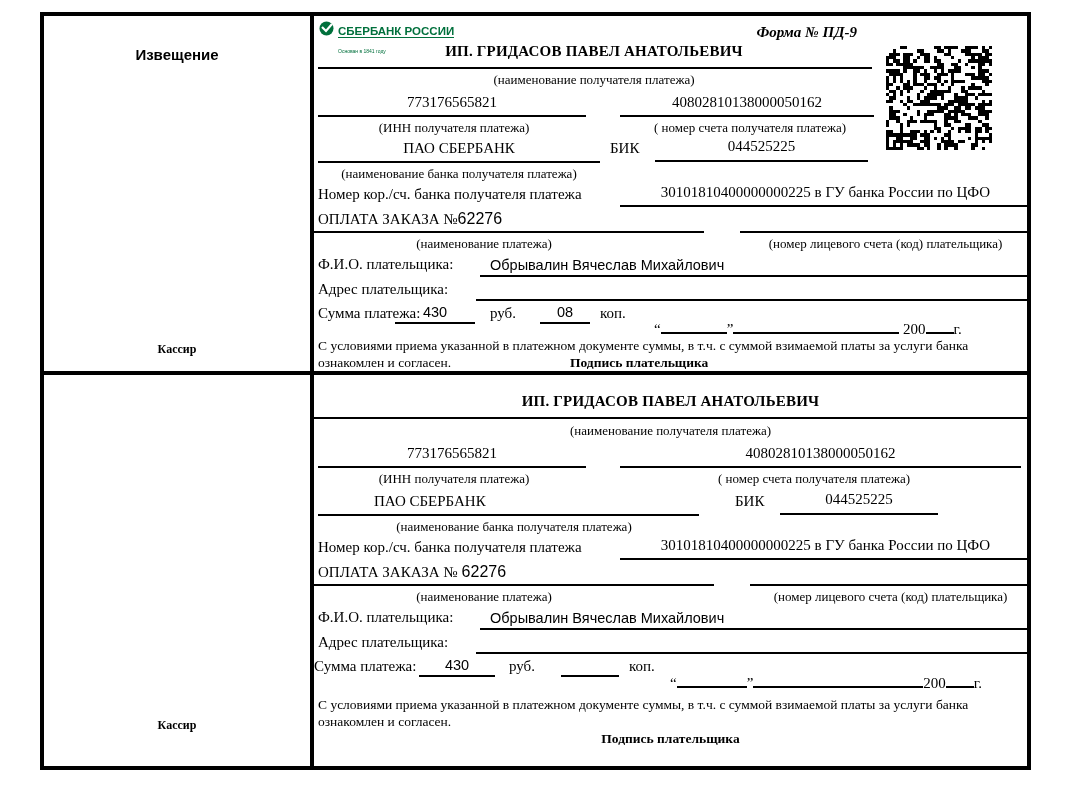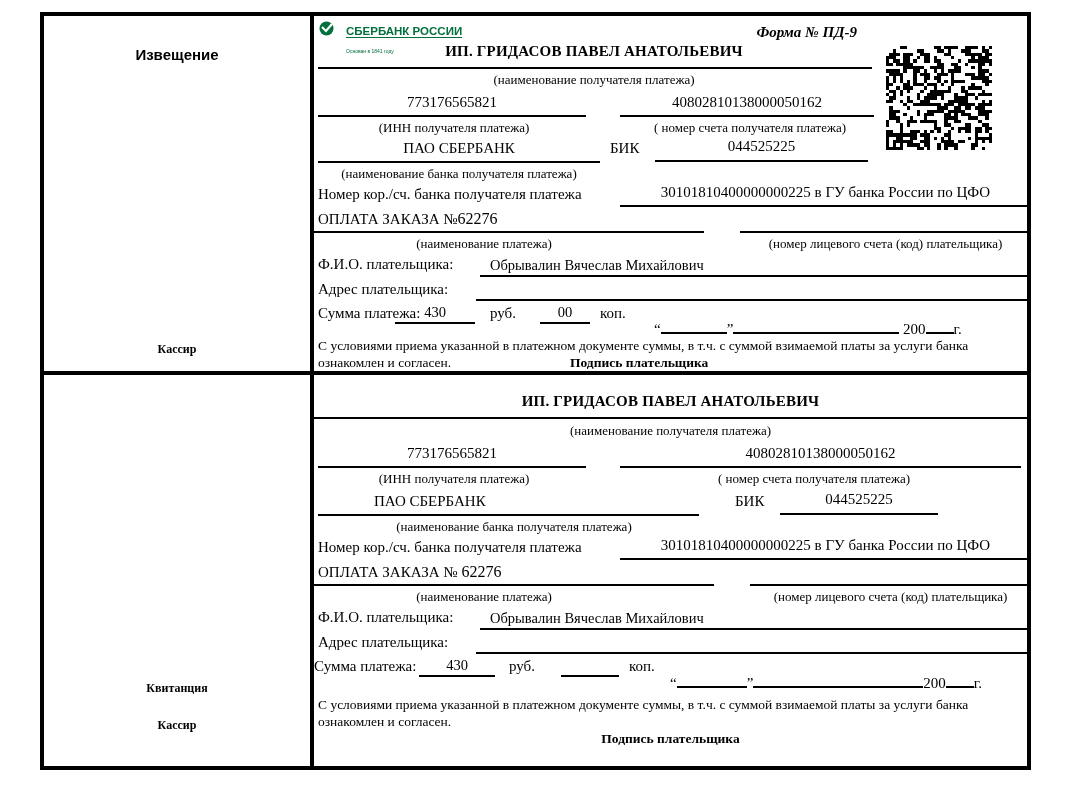--- a/index.html
+++ b/index.html
@@ -10,28 +10,28 @@
   .sec1{height:355px;border-bottom:4px solid #000;}
   .sec2{height:391px;}
   .leftcell{width:266px;border-right:4px solid #000;position:relative;flex:none;}
   .rightcell{flex:1;position:relative;overflow:hidden;}
   .abs{position:absolute;}
   .ctr{text-align:center;}
   .ln{border-bottom:2px solid #000;height:0;}
   .iln{display:inline-block;border-bottom:2px solid #000;height:13px;vertical-align:baseline;}
   .serifv{font-size:15px;}
   .lbl{font-size:13px;white-space:nowrap;}
-  .sansv{font-family:Liberation Serif, serif;font-size:14.5px;white-space:nowrap;}
+  .sansv{font-family:Liberation Sans, sans-serif;font-size:14.5px;white-space:nowrap;}
   .bold{font-weight:bold;}
   .name{font-size:15px;font-weight:bold;letter-spacing:.2px;white-space:nowrap;}
   .formnum{font-size:15px;font-weight:bold;font-style:italic;white-space:nowrap;}
   .terms{font-size:13.5px;white-space:nowrap;}
   .sectitle-sans{font-family:"Liberation Sans",sans-serif;font-size:15px;font-weight:bold;}
   .sectitle-serif{font-size:12px;font-weight:bold;}
-  .logo{display:flex;align-items:flex-start;gap:12px;}
+  .logo{display:flex;align-items:flex-start;gap:4px;}
   .logotext{color:#00703c;font-family:"Liberation Sans",sans-serif;font-weight:bold;
             font-size:11.5px;border-bottom:1.5px solid #00703c;line-height:13px;white-space:nowrap;}
   .logotag{color:#00703c;font-family:"Liberation Sans",sans-serif;font-size:5px;line-height:6px;white-space:nowrap;}
   .datepiece{font-size:15px;white-space:nowrap;}
   .qrbox{background:#fff;}
 </style>
 </head>
 <body>
 
 <div class="page">
@@ -558,37 +558,36 @@
         <div class="abs sansv" style="left:176px;top:241px;">Обрывалин Вячеслав Михайлович</div>
         <div class="abs ln" style="left:166px;top:259px;width:547px;"></div>
 
         <div class="abs serifv" style="left:4px;top:265px;">Адрес плательщика:</div>
         <div class="abs ln" style="left:162px;top:283px;width:551px;"></div>
 
         <div class="abs serifv" style="left:4px;top:289px;">Сумма платежа:</div>
         <div class="abs ctr sansv" style="left:81px;top:288px;width:80px;">430</div>
         <div class="abs ln" style="left:81px;top:306px;width:80px;"></div>
         <div class="abs serifv" style="left:176px;top:289px;">руб.</div>
-        <div class="abs ctr sansv" style="left:226px;top:288px;width:50px;">00</div>
+        <div class="abs ctr sansv" style="left:226px;top:288px;width:50px;">08</div>
         <div class="abs ln" style="left:226px;top:306px;width:50px;"></div>
         <div class="abs serifv" style="left:286px;top:289px;">коп.</div>
 
         <div class="abs datepiece" style="left:340px;top:303px;">
           <span>“</span><span class="iln" style="width:66px;"></span><span>”</span><span class="iln" style="width:166px;"></span>&nbsp;<span>200</span><span class="iln" style="width:28px;"></span><span>г.</span>
         </div>
 
         <div class="abs terms" style="left:4px;top:322px;">С условиями приема указанной в платежном документе суммы, в т.ч. с суммой взимаемой платы за услуги банка</div>
         <div class="abs terms" style="left:4px;top:339px;">ознакомлен и согласен.</div>
         <div class="abs terms bold" style="left:256px;top:339px;">Подпись плательщика</div>
       </div>
     </div>
 
     <div class="section sec2">
       <div class="leftcell">
-        <div class="abs ctr sectitle-serif" style="left:0;top:306px;width:266px;">Квитанция</div>
         <div class="abs ctr sectitle-serif" style="left:0;top:343px;width:266px;">Кассир</div>
       </div>
 
       <div class="rightcell">
 
         <div class="abs ctr name" style="left:0;top:18px;width:713px;">ИП. ГРИДАСОВ ПАВЕЛ АНАТОЛЬЕВИЧ</div>
         <div class="abs ln" style="left:0;top:42px;width:713px;"></div>
         <div class="abs ctr lbl" style="left:0;top:48px;width:713px;">(наименование получателя платежа)</div>
 
         <div class="abs ctr serifv" style="left:4px;top:70px;width:268px;">773176565821</div>

